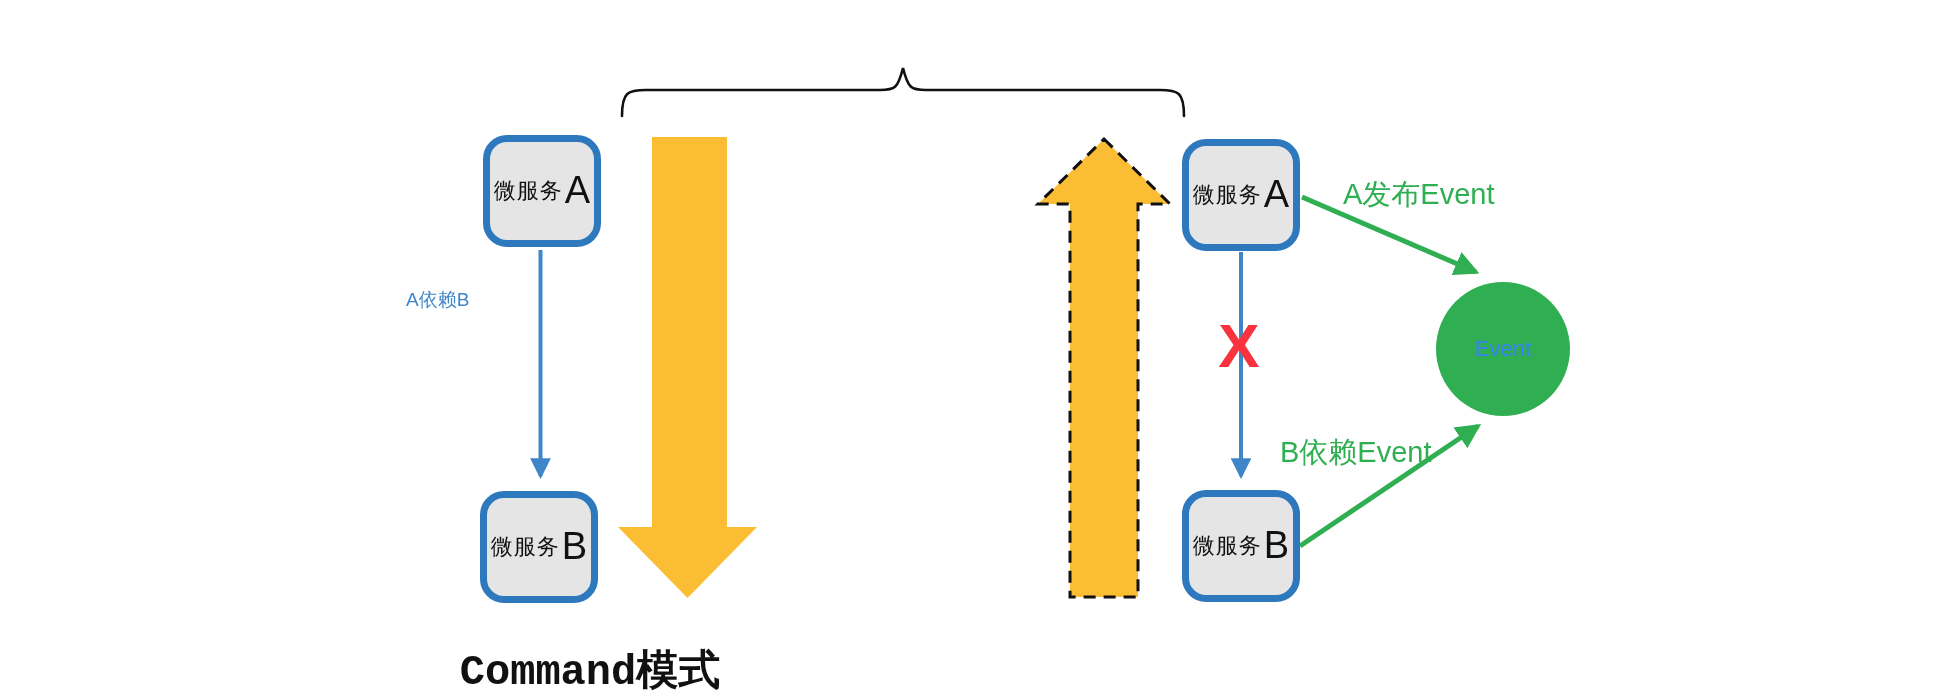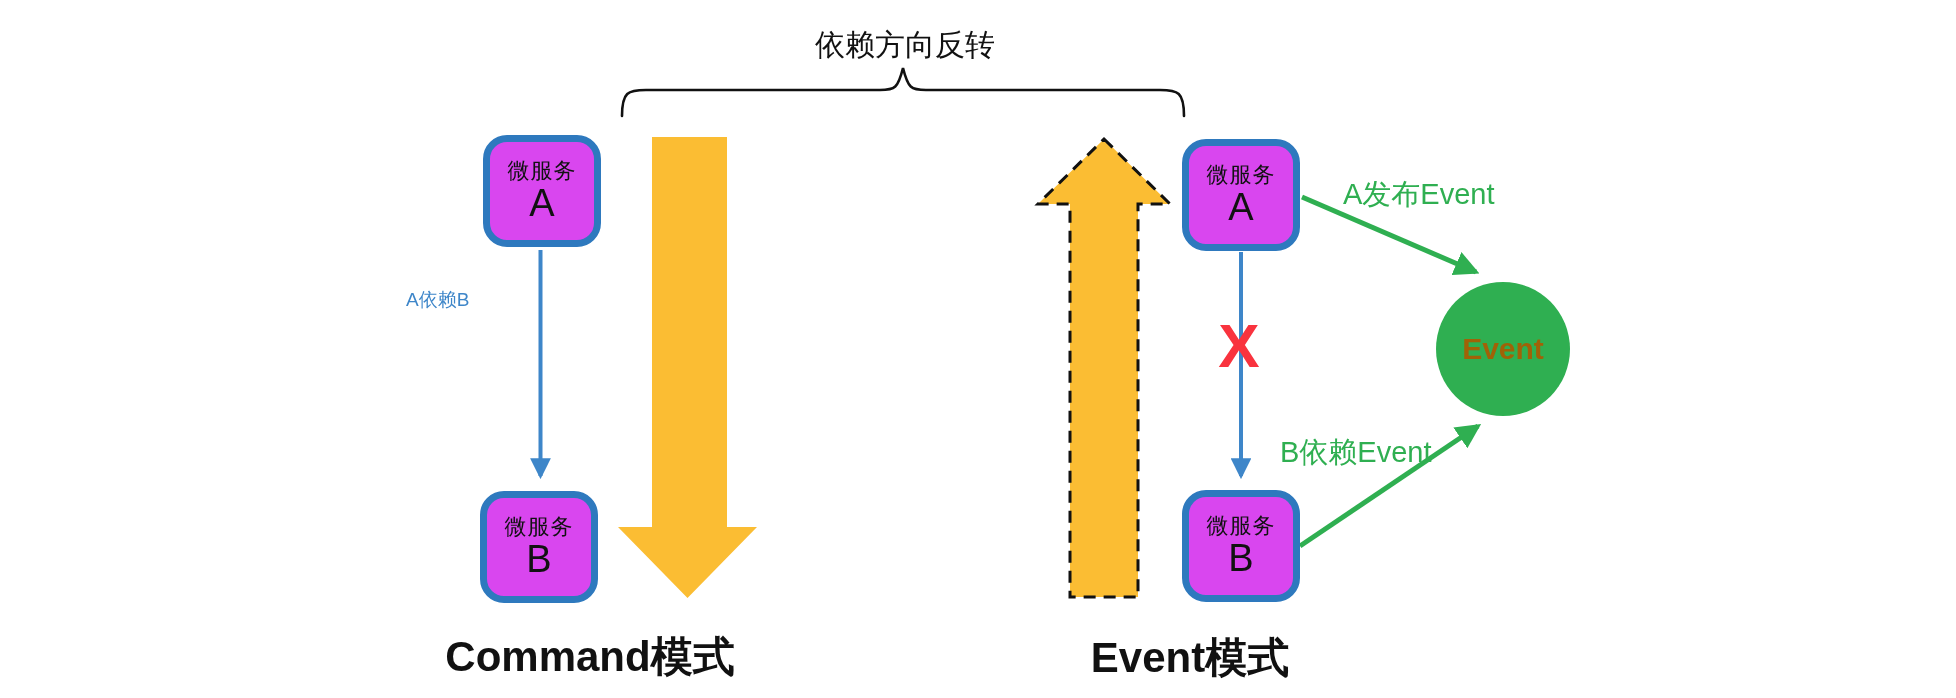--- a/index.html
+++ b/index.html
@@ -9,24 +9,24 @@
     background:#ffffff;
     font-family:"Liberation Sans","DejaVu Sans",sans-serif;
     overflow:hidden;
   }
   .layer-svg{position:absolute;left:0;top:0;z-index:1;}
   .abs{position:absolute;z-index:2;}
 
   .service-box{
     position:absolute;z-index:2;
     width:104px;height:98px;
-    background:#d946ef;
+    background:#e5e5e5;
     border:7px solid var(--blue);
     border-radius:24px;
-    display:flex;flex-direction:column;align-items:center;justify-content:center;
+    display:flex;flex-direction:row;align-items:center;justify-content:center;
     gap:2px;
   }
   .service-type{font-size:22px;color:var(--ink);line-height:1.05;letter-spacing:1px;}
   .service-name{font-size:38px;color:var(--ink);line-height:1.05;}
 
   .brace-label{
     top:25px;left:905px;transform:translateX(-50%);
     font-size:30px;color:var(--ink);white-space:nowrap;
   }
   .dep-label{
@@ -35,27 +35,27 @@
   }
   .cross-mark{
     top:315px;left:1239px;transform:translateX(-50%);
     font-size:62px;font-weight:bold;color:var(--red);line-height:1;
   }
   .green-label{font-size:29px;color:var(--green);white-space:nowrap;}
   .publish-label{top:175px;left:1343px;}
   .subscribe-label{top:433px;left:1280px;}
   .event-node-label{
     top:349px;left:1503px;transform:translate(-50%,-50%);
-    font-size:30px;color:#a16207;font-weight:bold;
+    font-size:22px;color:#3b82f6;
   }
   .caption{
     font-size:42px;font-weight:600;color:var(--ink);white-space:nowrap;
     transform:translateX(-50%);
   }
-  .caption-command{top:629px;left:590px;}
+  .caption-command{top:642px;left:590px;font-family:Liberation Mono, monospace;}
   .caption-event{top:630px;left:1190px;}
 </style>
 </head>
 <body>
 
 <div class="canvas">
 
   <svg class="layer-svg" width="1956" height="698" viewBox="0 0 1956 698">
     <defs>
       <marker id="mb" viewBox="0 0 10 10" refX="8.5" refY="5" markerWidth="5.2" markerHeight="5.2" orient="auto" markerUnits="strokeWidth">
@@ -76,21 +76,20 @@
 
     <line x1="1241" y1="252" x2="1241" y2="476" style="stroke:var(--blue_light);stroke-width:4" marker-end="url(#mb)"></line>
 
     <line x1="1302" y1="197" x2="1476" y2="272" style="stroke:var(--green);stroke-width:5" marker-end="url(#mg)"></line>
 
     <line x1="1300" y1="546" x2="1478" y2="426" style="stroke:var(--green);stroke-width:5" marker-end="url(#mg)"></line>
 
     <circle cx="1503" cy="349" r="67" style="fill:var(--green)"></circle>
   </svg>
 
-  <div class="abs brace-label">依赖方向反转</div>
 
   <div class="service-box" style="left:483px;top:135px;">
     <span class="service-type">微服务</span>
     <span class="service-name">A</span>
   </div>
 
   <div class="service-box" style="left:480px;top:491px;">
     <span class="service-type">微服务</span>
     <span class="service-name">B</span>
   </div>
@@ -110,15 +109,14 @@
   </div>
 
   <div class="abs cross-mark">X</div>
 
   <div class="abs green-label subscribe-label">B依赖Event</div>
 
   <div class="abs green-label publish-label">A发布Event</div>
 
   <div class="abs event-node-label">Event</div>
 
-  <div class="abs caption caption-event">Event模式</div>
 
 </div>
 
 </body></html>

